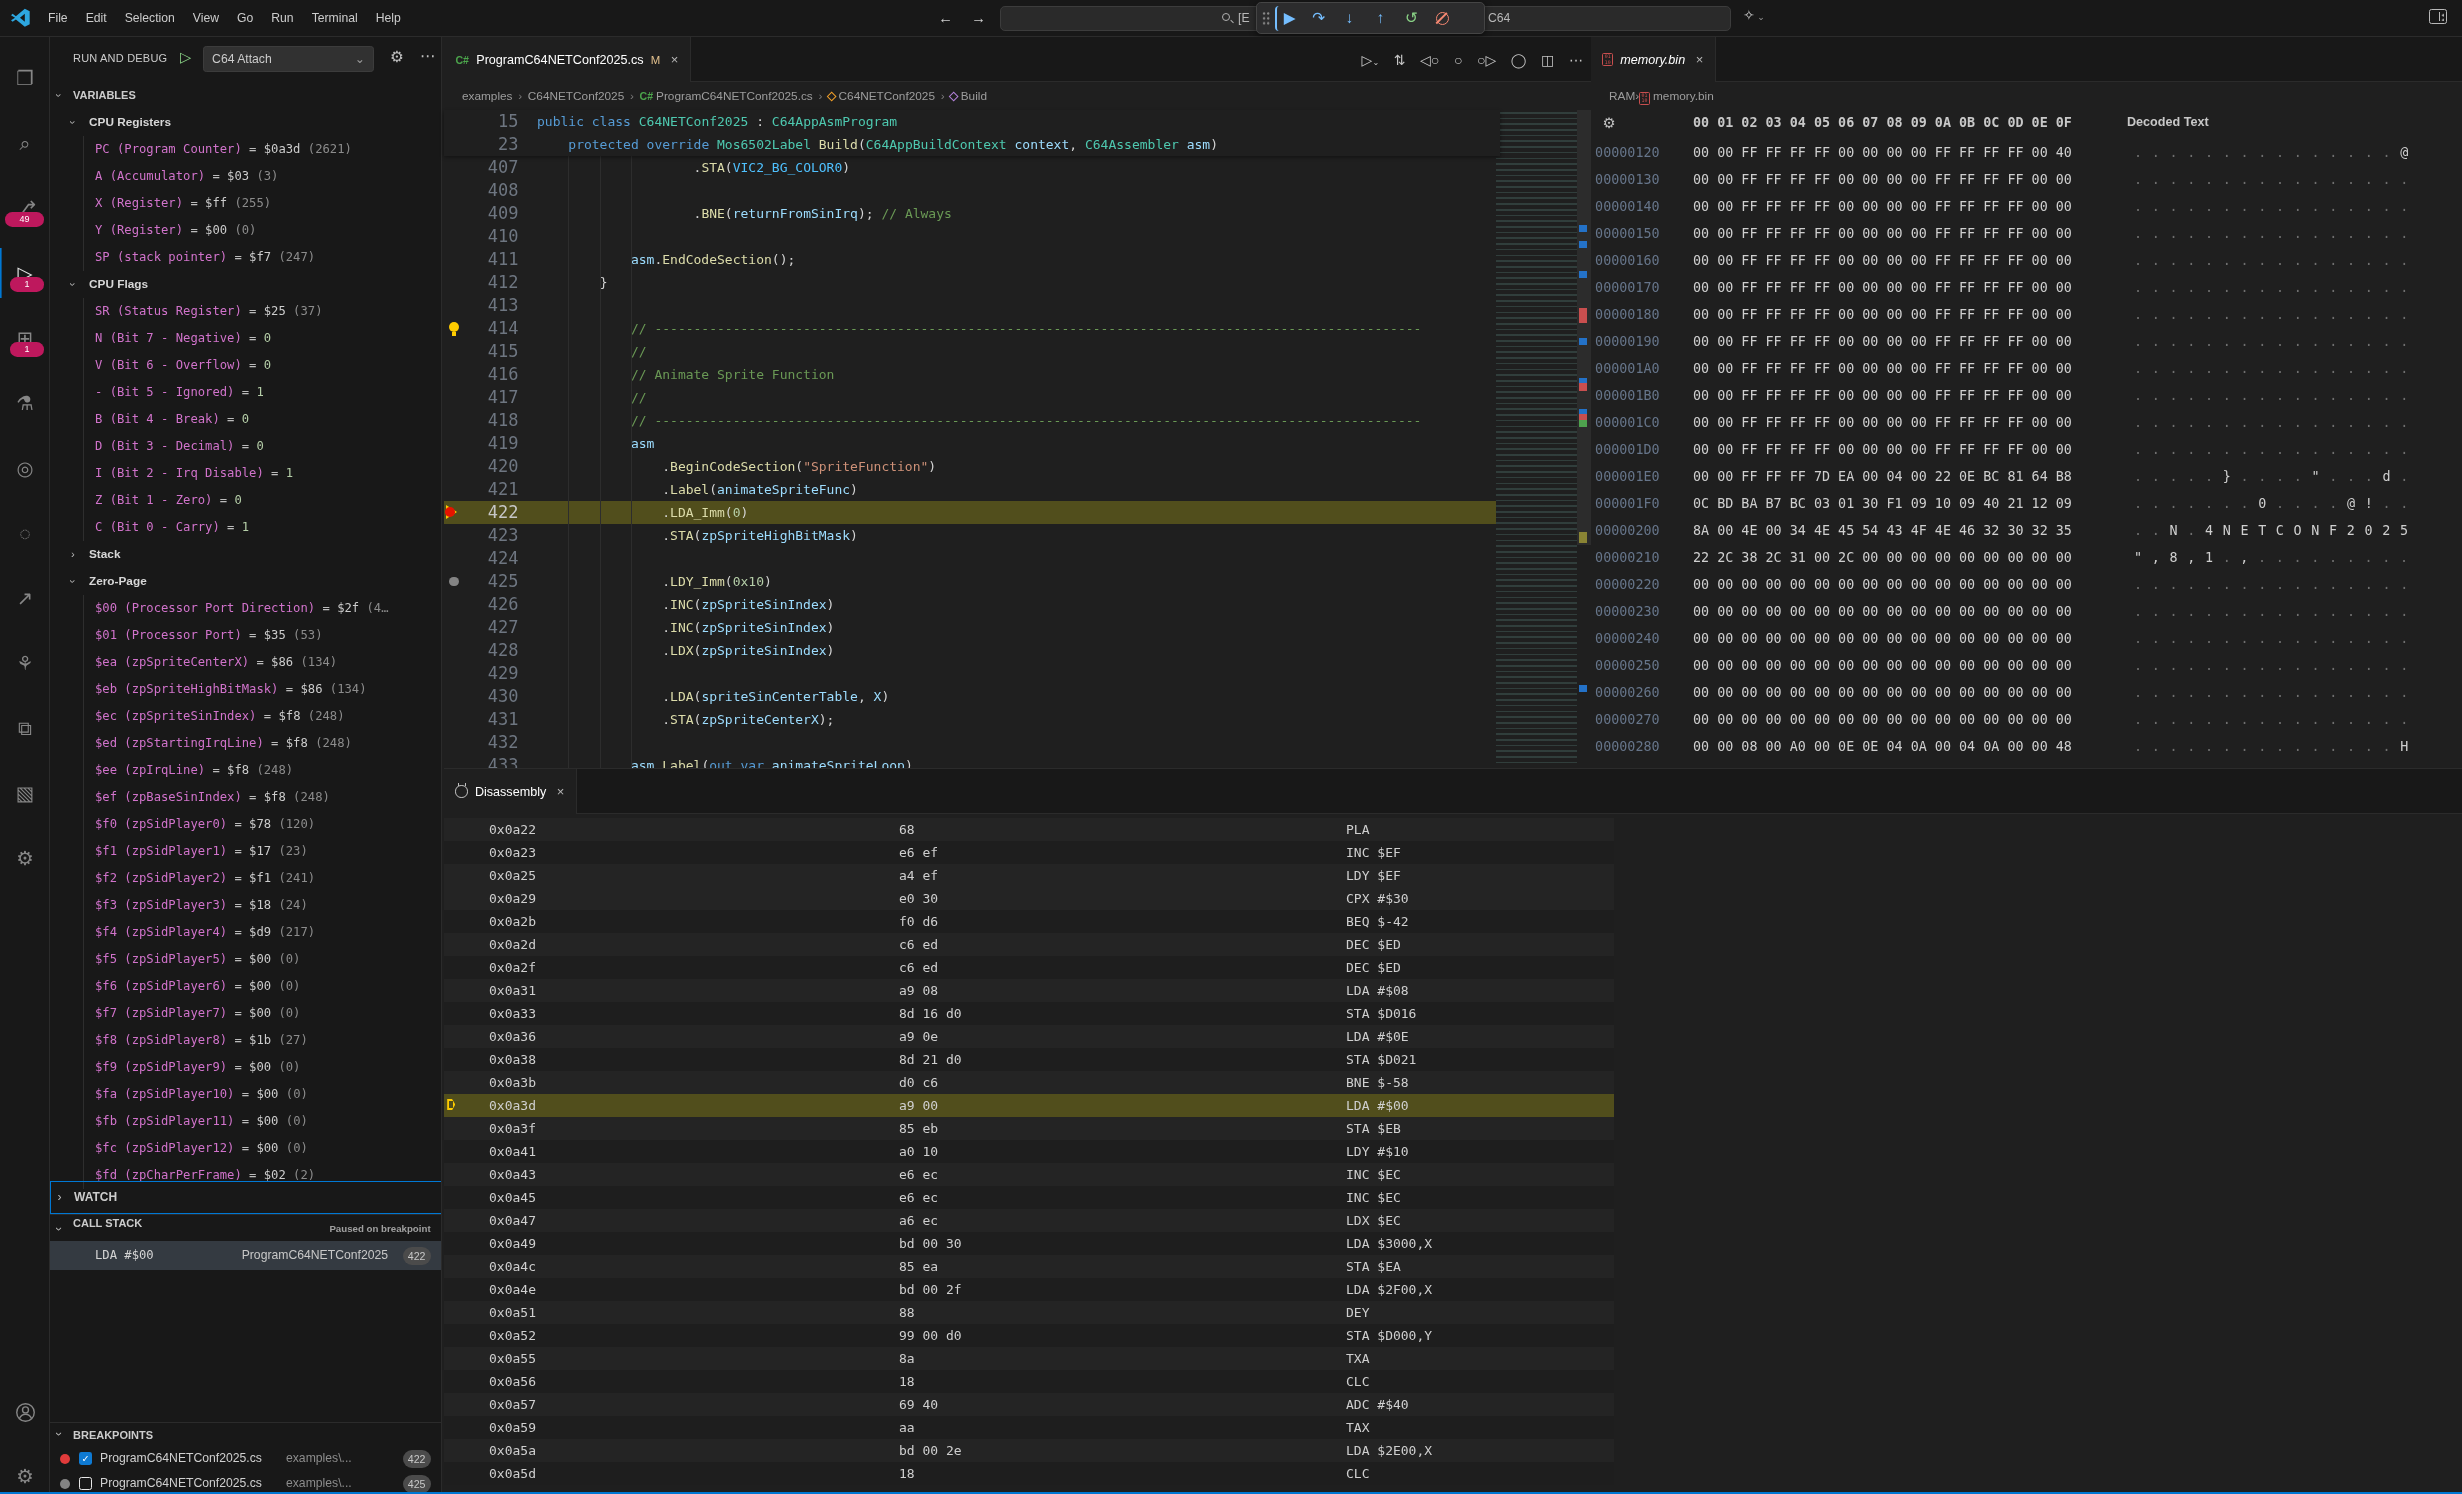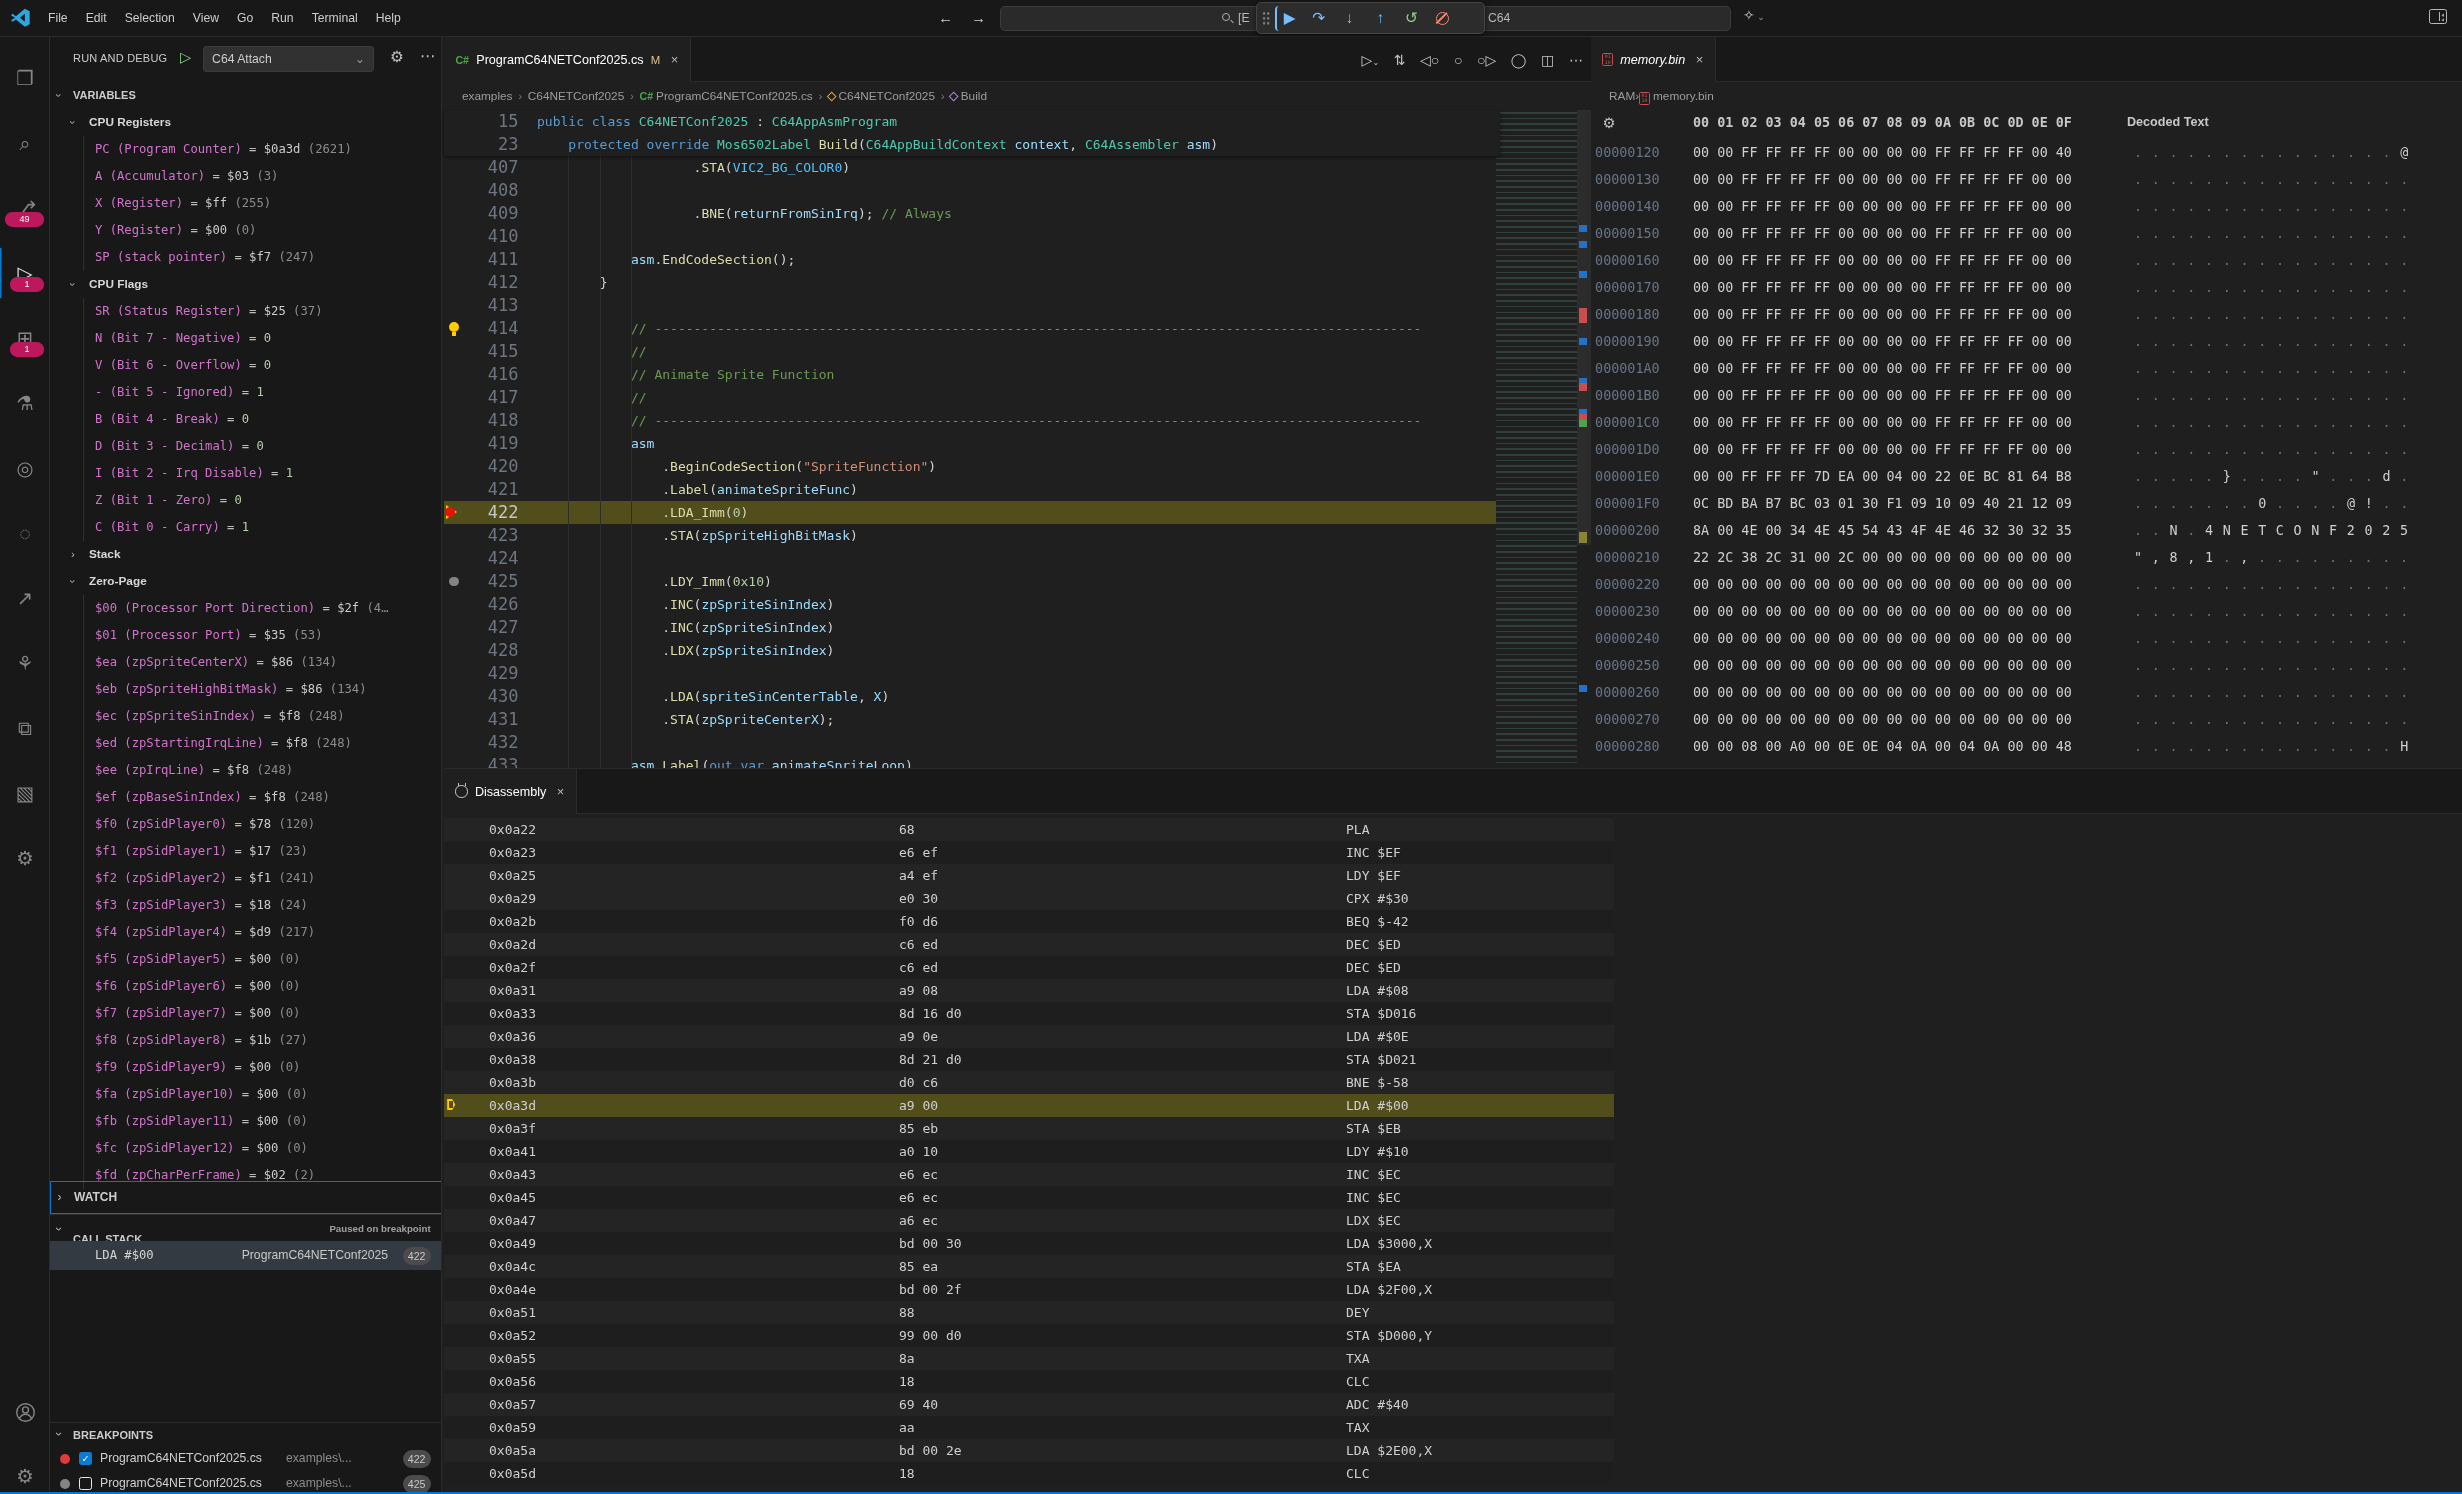--- a/index.html
+++ b/index.html
@@ -58,21 +58,21 @@
   .grp-label { position:absolute; left:20.3px; font-weight:bold; font-size:11.8px; color:#d7d7d7; }
   .grp-chev { left:3.2px; }
   .leaf { position:absolute; left:45px; font-family:"DejaVu Sans Mono",monospace; font-size:12.2px; }
   .vname { color:#d173cb; } .veq { color:#bcbcbc; } .vval { color:#cccccc; } .vdec { color:#8c8c8c; } .vflag { color:#b5cea8; }
   .indent-line { position:absolute; left:27px; top:0; bottom:0; width:0.8px; background:#2e2e2e; }
 
   #watch-box { position:absolute; left:0px; top:1144px; width:392px; height:32.5px; border:0.8px solid #0078d4; }
   #watch-title { position:absolute; left:23px; top:8.1px; font-weight:bold; font-size:12px; }
   #watch-chev { position:absolute; left:6.5px; top:8.1px; color:#b8b8b8; }
   #callstack-header { position:absolute; left:0; top:1177px; width:392px; height:27px; border-top:0.8px solid #2b2b2b; }
-  #cs-title { position:absolute; left:23px; top:18px; font-weight:bold; font-size:11px; }
+  #cs-title { position:absolute; left:23px; top:2px; font-weight:bold; font-size:11px; }
   #cs-status { position:absolute; right:11.4px; top:8.1px; font-size:9.7px; color:#a0a0a0; font-weight:bold; }
   #cs-frame { position:absolute; left:0; top:1204px; width:392px; height:29px; background:#343a41; line-height:29px; }
   #cs-frame .fname { position:absolute; left:45px; font-family:"DejaVu Sans Mono",monospace; font-size:12.2px; color:#d4d4d4; }
   #cs-frame .fsrc { position:absolute; right:54px; color:#c8c8c8; }
   .pill { display:inline-block; min-width:28px; height:18px; border-radius:9px; background:#4b4b4b; color:#c8c8c8; text-align:center; line-height:18px; font-size:10.6px; }
   #cs-frame .pill { position:absolute; right:11.4px; top:5.7px; }
 
   #bp-section { position:absolute; left:0; top:1385px; width:392px; }
   #bp-header { position:relative; height:24.4px; border-top:0.8px solid #2b2b2b; }
   #bp-title { position:absolute; left:23px; top:5.7px; font-weight:bold; font-size:11px; }

